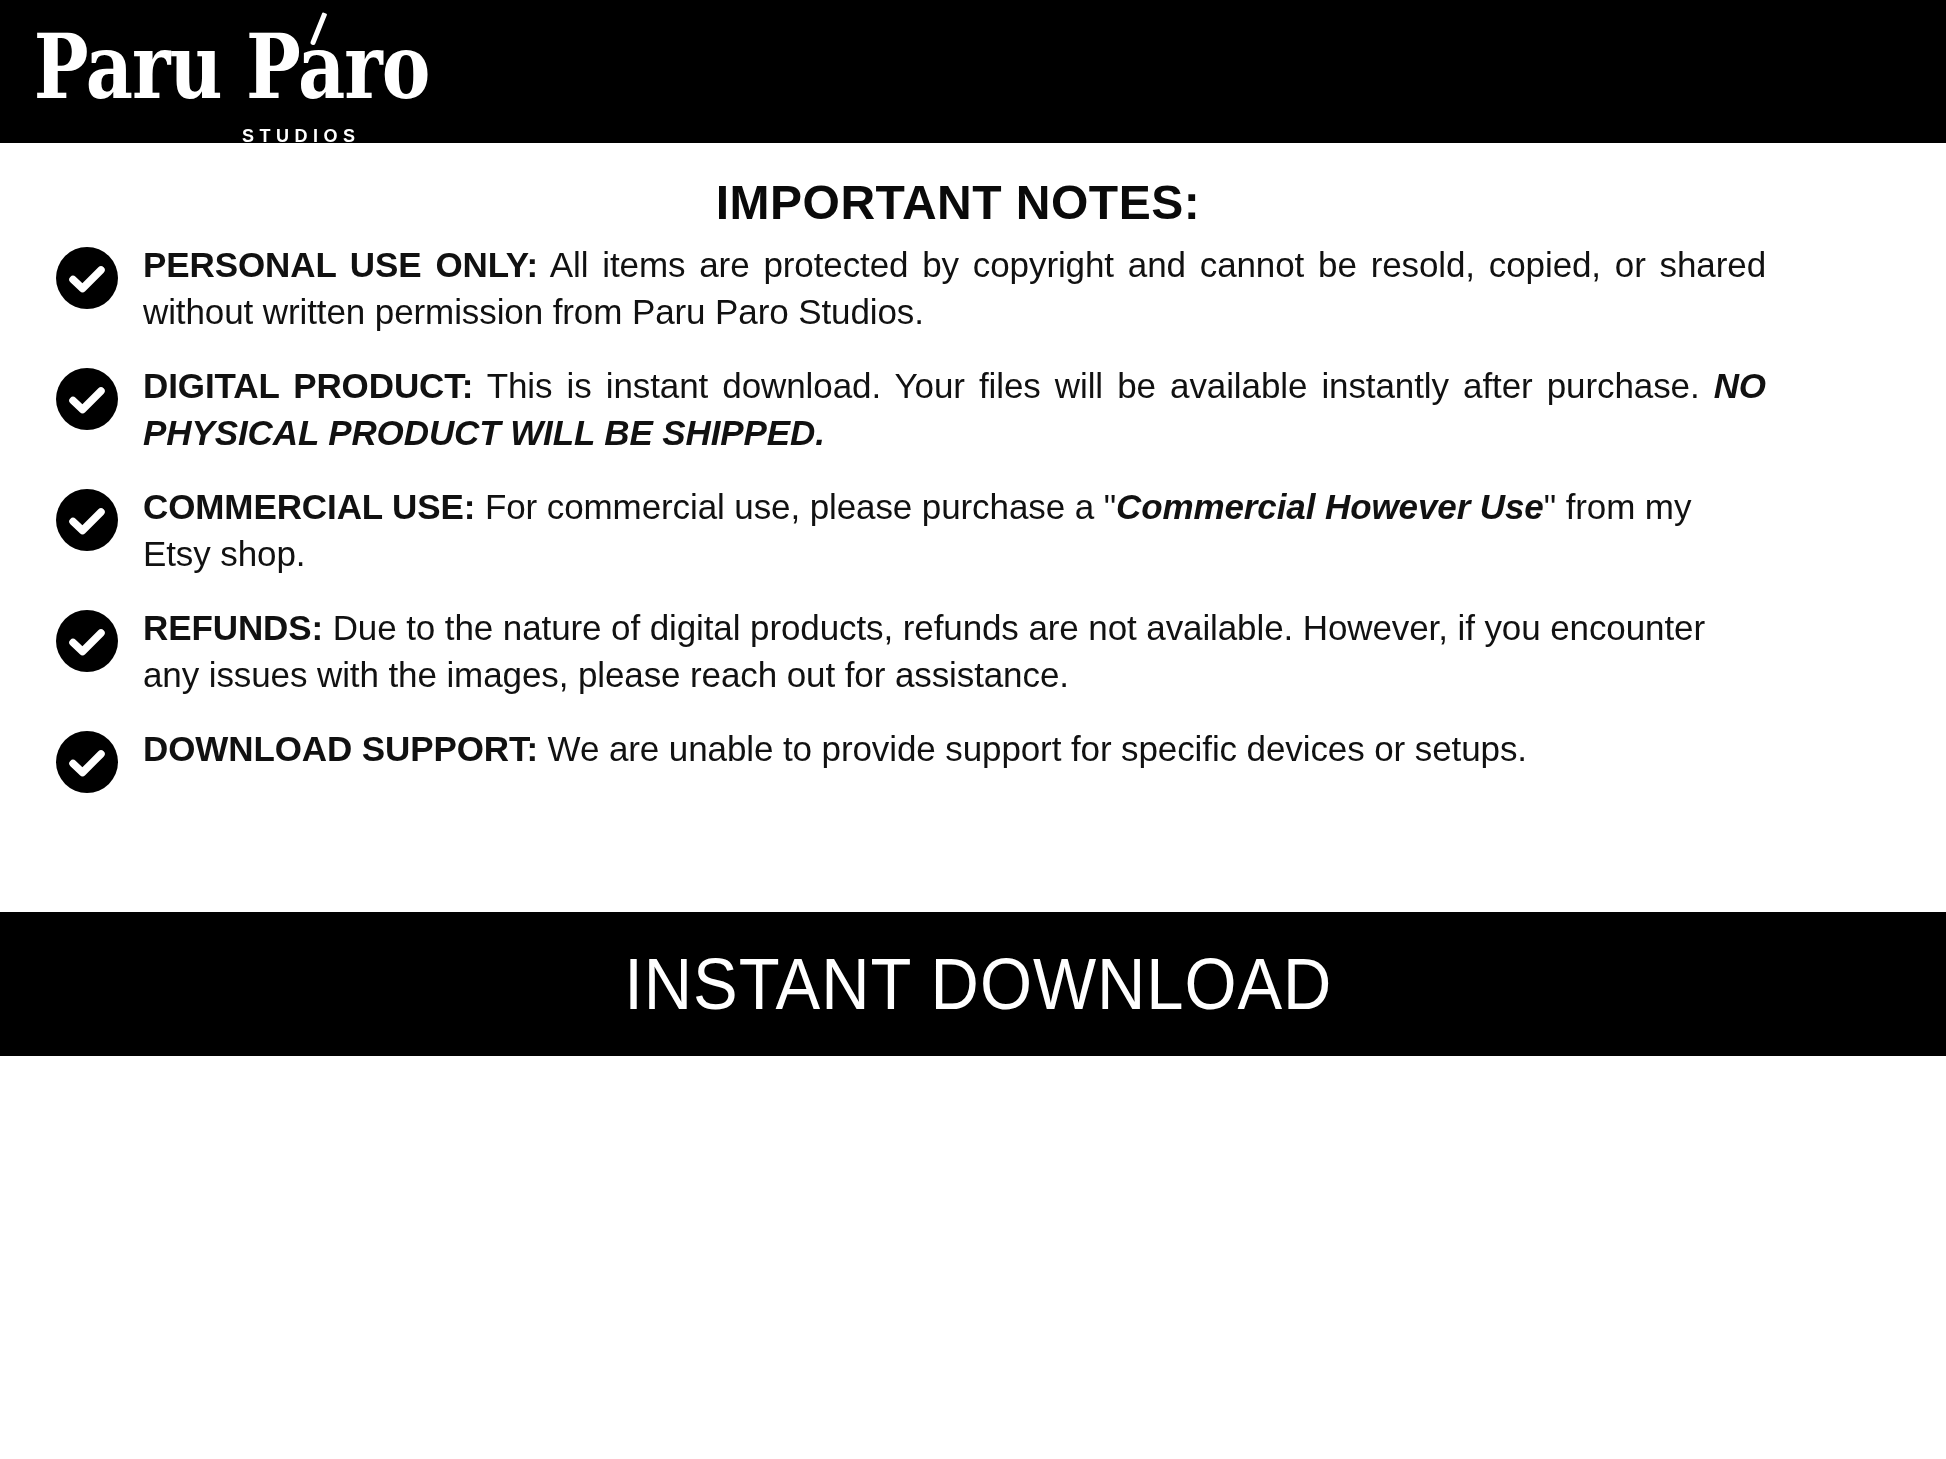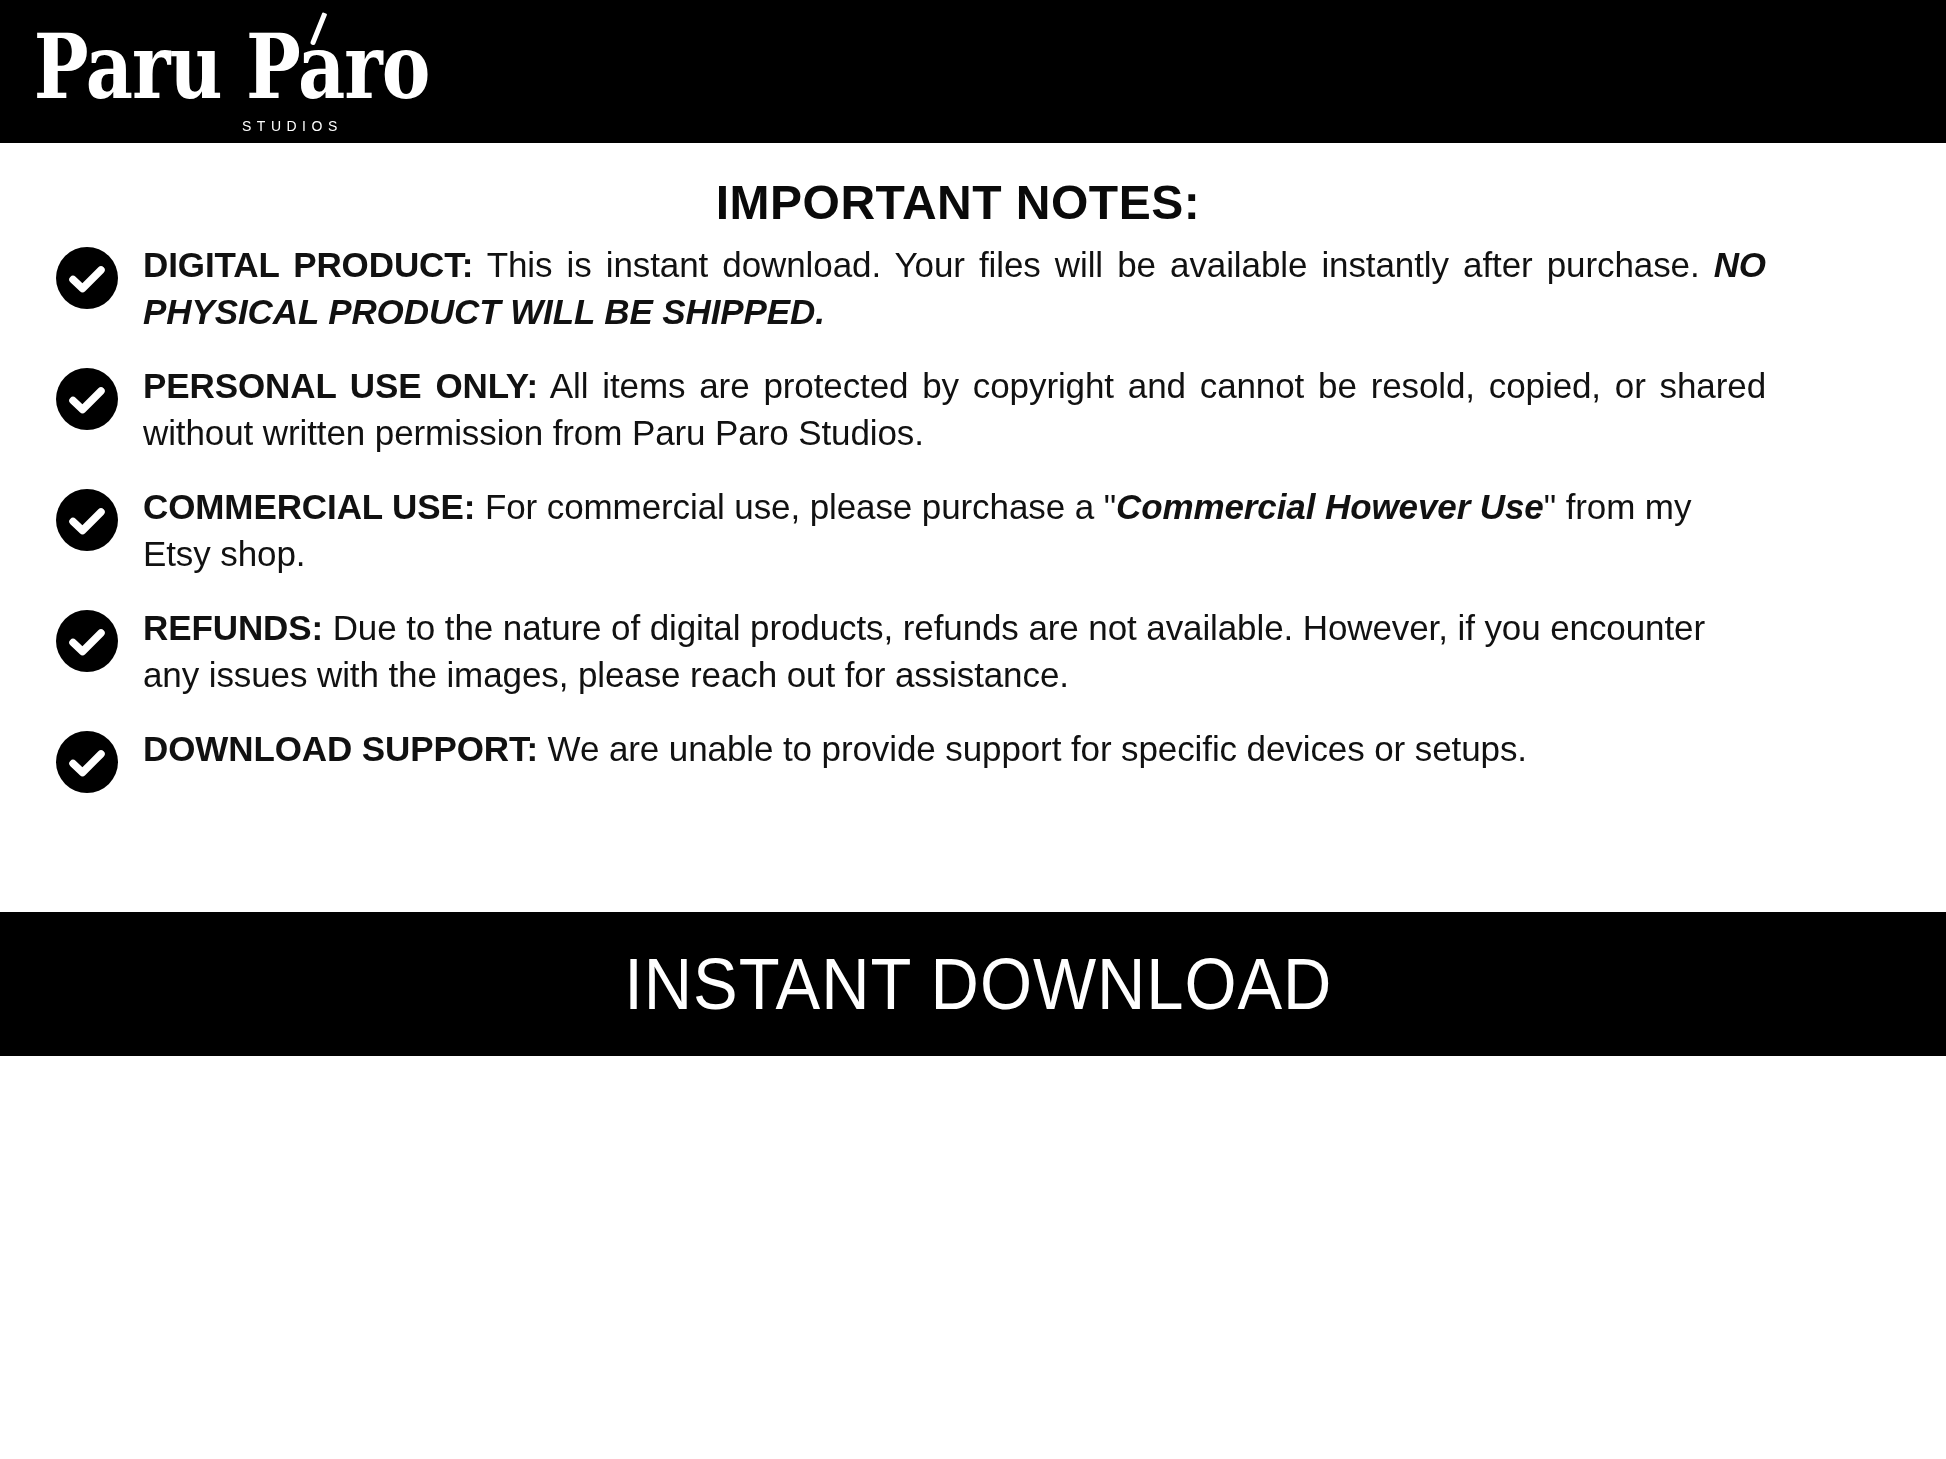--- a/index.html
+++ b/index.html
@@ -49,25 +49,25 @@
     padding-top: 14px;
     padding-left: 4px;
     transform: scaleY(1.18) scaleX(0.96);
     transform-origin: left top;
     white-space: nowrap;
   }
 
   .logo-sub {
     position: absolute;
     left: 212px;
-    top: 112px;
+    top: 120px;
     color: #ffffff;
     font-family: "Liberation Sans", sans-serif;
-    font-size: 14px;
-    font-weight: 400;
+    font-size: 18px;
+    font-weight: 700;
     letter-spacing: 5.5px;
   }
 
   .logo-tick {
     position: absolute;
     left: 286px;
     top: 6px;
     width: 5px;
     height: 34px;
     background: #ffffff;
@@ -193,30 +193,30 @@
     <h1 class="page-title">IMPORTANT NOTES:</h1>
 
     <ul class="notes-list">
 
       <li class="note-item">
         <span class="check-icon">
           <svg viewBox="0 0 62 62" xmlns="http://www.w3.org/2000/svg">
             <path d="M17 32.5 L26.5 41.5 L45 23" fill="none" stroke="#ffffff" stroke-width="7.5" stroke-linecap="round" stroke-linejoin="round"></path>
           </svg>
         </span>
+        <span class="note-text"><b>PERSONAL USE ONLY:</b><span> All items are protected by copyright and cannot be resold, copied, or shared without written permission from Paru Paro Studios.</span><i class="bi"></i><span></span></span>
+      </li>
+
+      <li class="note-item">
+        <span class="check-icon">
+          <svg viewBox="0 0 62 62" xmlns="http://www.w3.org/2000/svg">
+            <path d="M17 32.5 L26.5 41.5 L45 23" fill="none" stroke="#ffffff" stroke-width="7.5" stroke-linecap="round" stroke-linejoin="round"></path>
+          </svg>
+        </span>
         <span class="note-text"><b>DIGITAL PRODUCT:</b><span> This is instant download. Your files will be available instantly after purchase. </span><i class="bi">NO PHYSICAL PRODUCT WILL BE SHIPPED.</i><span></span></span>
-      </li>
-
-      <li class="note-item">
-        <span class="check-icon">
-          <svg viewBox="0 0 62 62" xmlns="http://www.w3.org/2000/svg">
-            <path d="M17 32.5 L26.5 41.5 L45 23" fill="none" stroke="#ffffff" stroke-width="7.5" stroke-linecap="round" stroke-linejoin="round"></path>
-          </svg>
-        </span>
-        <span class="note-text"><b>PERSONAL USE ONLY:</b><span> All items are protected by copyright and cannot be resold, copied, or shared without written permission from Paru Paro Studios.</span><i class="bi"></i><span></span></span>
       </li>
 
       <li class="note-item">
         <span class="check-icon">
           <svg viewBox="0 0 62 62" xmlns="http://www.w3.org/2000/svg">
             <path d="M17 32.5 L26.5 41.5 L45 23" fill="none" stroke="#ffffff" stroke-width="7.5" stroke-linecap="round" stroke-linejoin="round"></path>
           </svg>
         </span>
         <span class="note-text no-justify"><b>COMMERCIAL USE:</b><span> For commercial use, please purchase a "</span><i class="bi">Commercial However Use</i><span>" from my Etsy shop.</span></span>
       </li>

